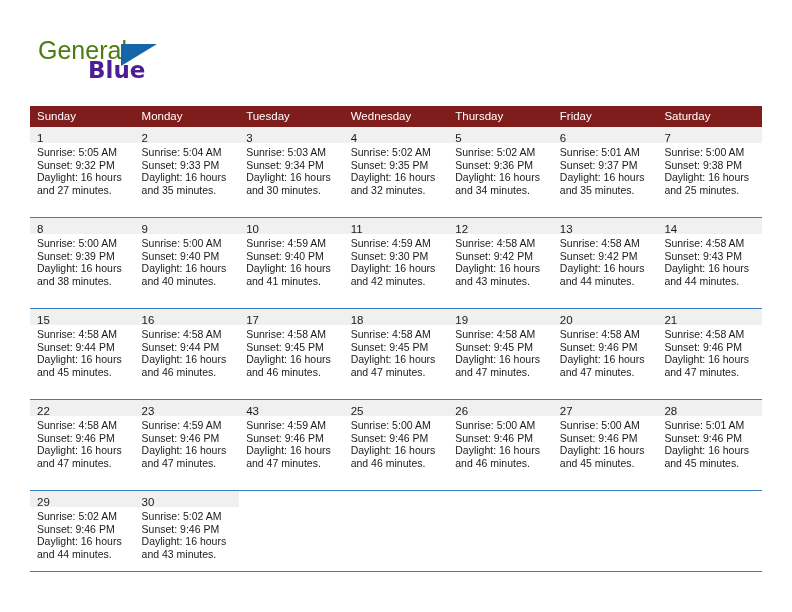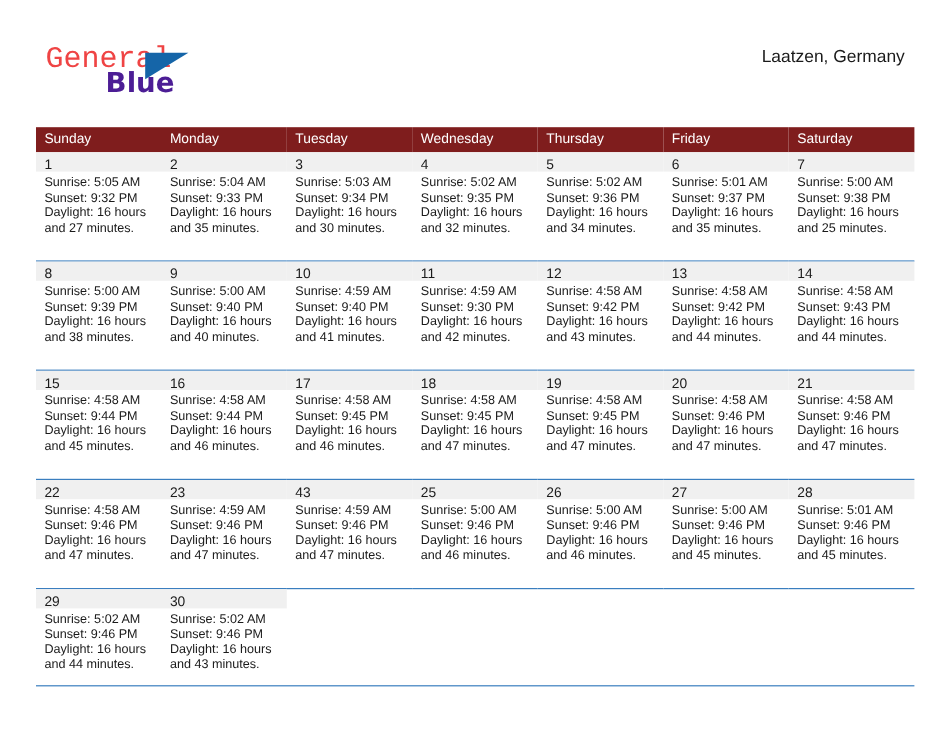--- a/index.html
+++ b/index.html
@@ -36,22 +36,22 @@
     width: 240px;
     height: 50px;
   }
   .brand-general {
     position: absolute;
     left: 0;
     top: 0;
     font-size: 25px;
     line-height: 28px;
     letter-spacing: 0px;
-    color: #ef4444;
-    font-family: Liberation Mono, monospace;
+    color: #4d7c0f;
+    font-family: Liberation Sans, sans-serif;
     font-weight: 400;
     text-align: right;
   }
   .brand-blue {
     position: absolute;
     left: 50px;
     top: 21px;
     font-size: 23px;
     line-height: 26px;
     color: #4c1d95;
@@ -171,21 +171,20 @@
 
   <div class="header">
 
     <div class="brand">
       <span class="brand-general">General</span>
       <span class="brand-flag"></span>
       <span class="brand-blue">Blue</span>
     </div>
 
     <div class="title-block">
-      <div class="cal-subtitle">Laatzen, Germany</div>
     </div>
 
   </div>
 
   <table class="calendar">
     <colgroup>
       <col>
         <col>
         <col>
         <col>

